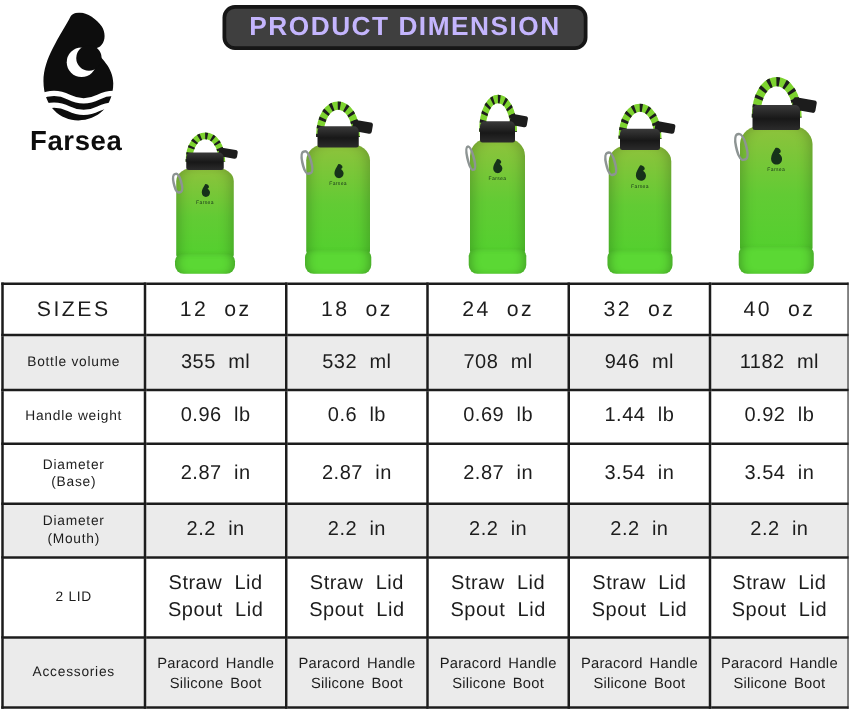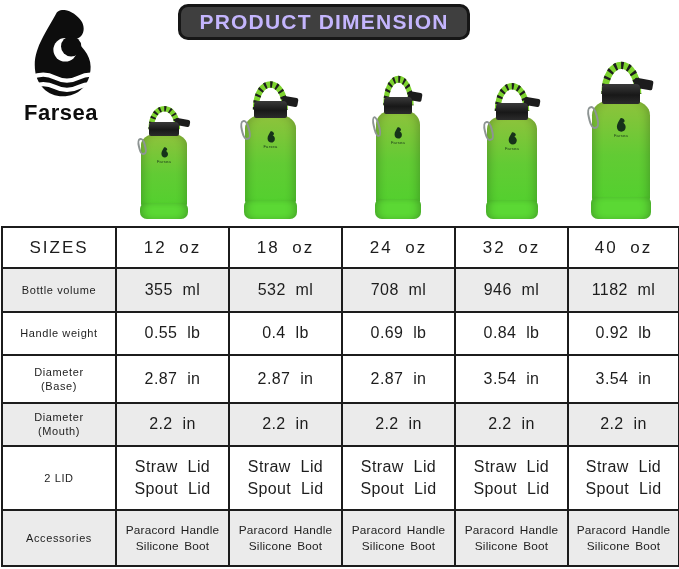--- a/index.html
+++ b/index.html
@@ -188,24 +188,24 @@
       <tr class="alt">
         <td class="row-label">Bottle volume</td>
         <td class="cell">355 ml</td>
         <td class="cell">532 ml</td>
         <td class="cell">708 ml</td>
         <td class="cell">946 ml</td>
         <td class="cell">1182 ml</td>
       </tr>
       <tr>
         <td class="row-label">Handle weight</td>
-        <td class="cell">0.55 lb</td>
-        <td class="cell">0.4 lb</td>
+        <td class="cell">0.96 lb</td>
+        <td class="cell">0.6 lb</td>
         <td class="cell">0.69 lb</td>
-        <td class="cell">0.84 lb</td>
+        <td class="cell">1.44 lb</td>
         <td class="cell">0.92 lb</td>
       </tr>
       <tr style="height:46px">
         <td class="row-label">Diameter
 (Base)</td>
         <td class="cell">2.87 in</td>
         <td class="cell">2.87 in</td>
         <td class="cell">2.87 in</td>
         <td class="cell">3.54 in</td>
         <td class="cell">3.54 in</td>

